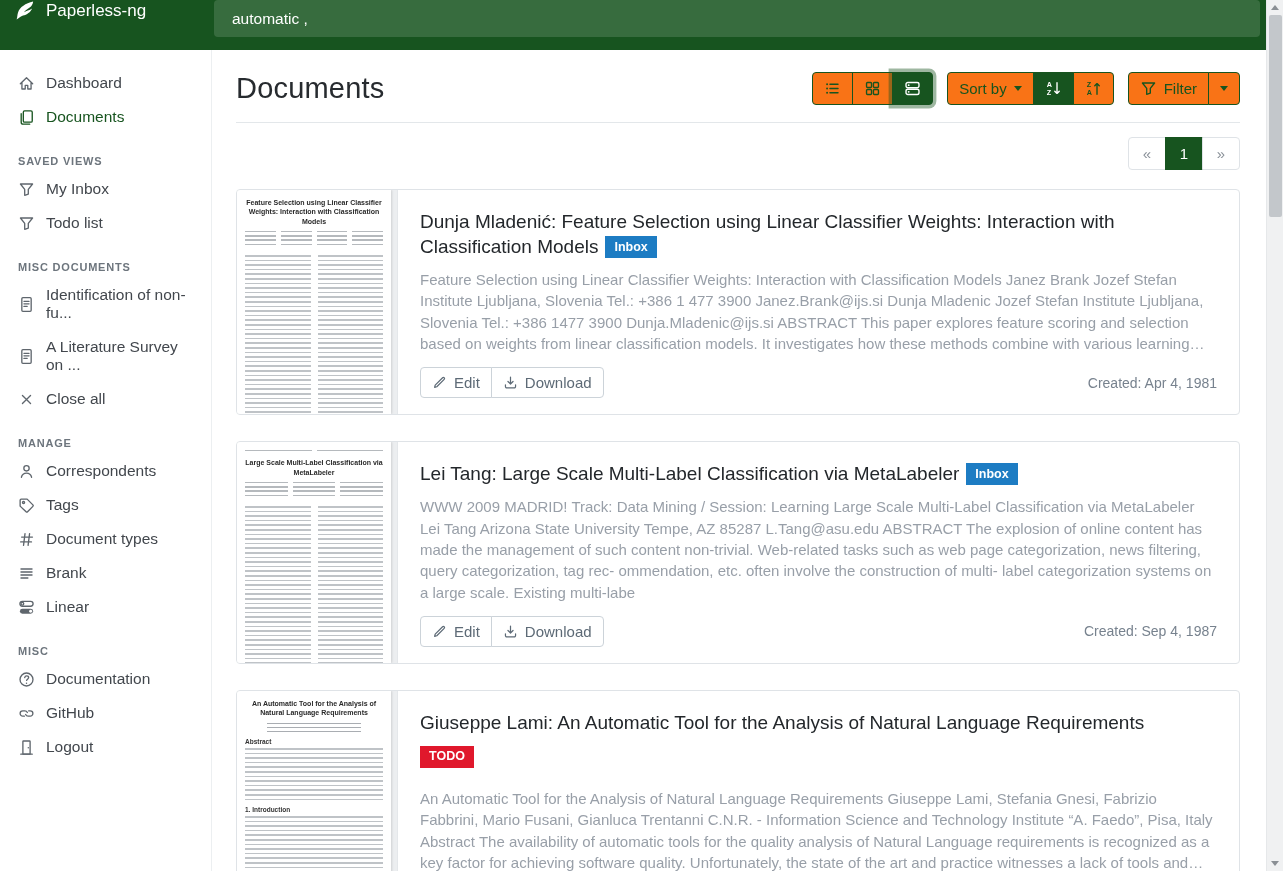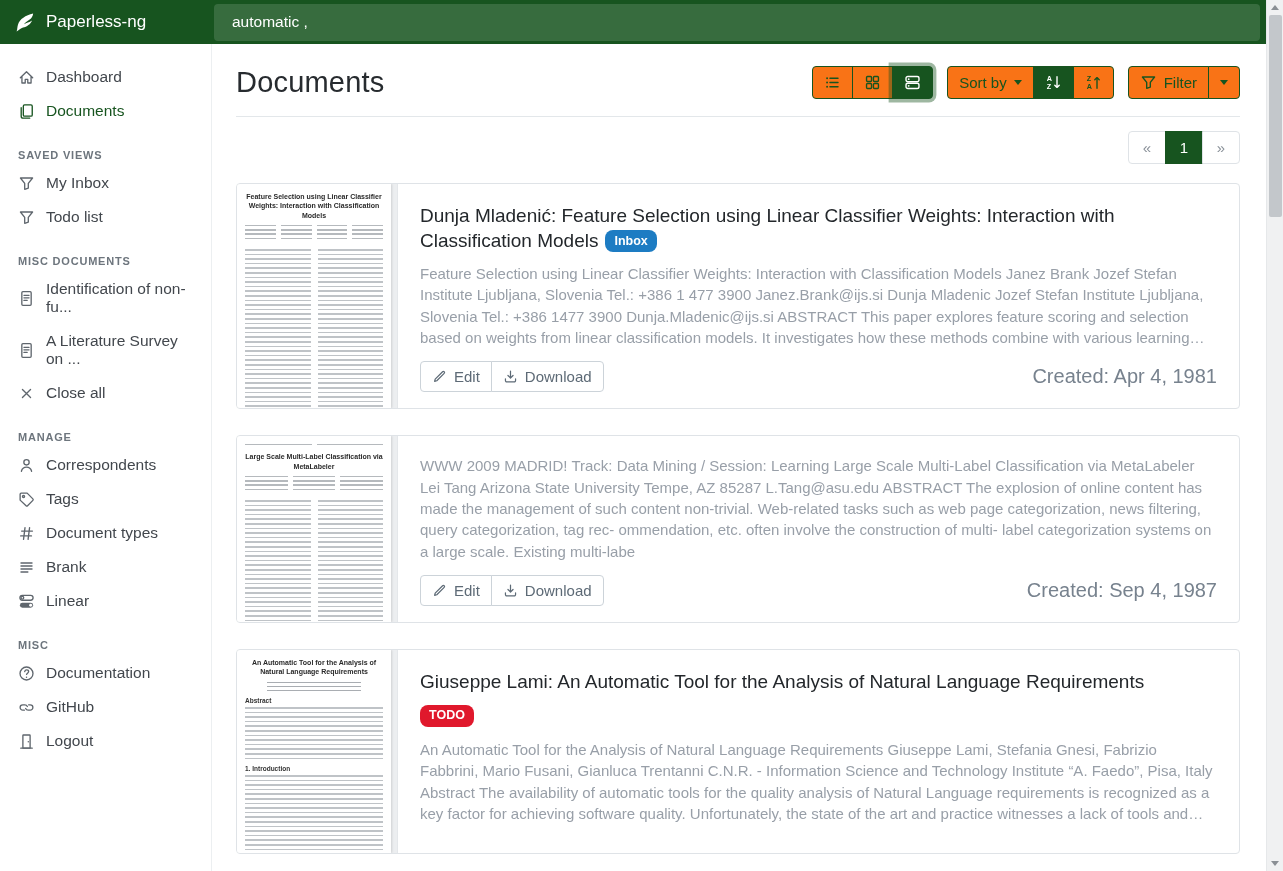--- a/index.html
+++ b/index.html
@@ -5,21 +5,21 @@
   :root{
     --primary:#17541f; --navbar-bg:#17541f; --search-field-bg:rgba(255,255,255,.14);
     --badge-inbox:#1d7cc3; --badge-todo:#e0182c;
   }
   *{box-sizing:border-box;margin:0;padding:0;font-family:"Liberation Sans","DejaVu Sans",sans-serif}
   html,body{width:1283px;height:871px;overflow:hidden;background:#fff}
   body{display:flex}
   .app{width:1266px;display:flex;flex-direction:column;height:871px}
 
   
-  .navbar{height:44px;background:var(--navbar-bg);display:flex;align-items:center;flex-shrink:0}
+  .navbar{height:50px;background:var(--navbar-bg);display:flex;align-items:flex-start;flex-shrink:0}
   .brand{width:212px;flex-shrink:0;display:flex;align-items:center;gap:10px;padding-left:15px;color:#fff;font-size:17px;cursor:pointer}
   .brand svg{width:21px;height:21px;fill:#fff}
   .search-form{flex:1;display:flex;align-items:center;padding:0 6px 0 2px}
   .search-input{width:100%;height:37px;border:none;outline:none;border-radius:4px;background:var(--search-field-bg);color:#fff;font-size:15.5px;padding:0 18px;font-family:inherit}
 
   
   .body-row{flex:1;display:flex;min-height:0}
   .sidebar{width:212px;flex-shrink:0;border-right:1px solid #eceff1;padding-top:16px;overflow:hidden;background:#fff}
   .side-item{display:flex;align-items:center;gap:11px;padding:8px 18px;font-size:15.5px;color:#42474d;cursor:pointer}
   .side-item .icn{width:17px;height:17px;color:#5f666d;flex-shrink:0;display:flex}
@@ -62,35 +62,35 @@
   .p-authors{display:flex;gap:5px;margin-bottom:7px}
   .p-acol{flex:1;height:17px;background:repeating-linear-gradient(#b5b9bd 0 1.4px,transparent 1.4px 4.2px)}
   .p-cols{display:flex;gap:7px}
   .p-col{flex:1;height:158px;background:repeating-linear-gradient(#bfc3c7 0 1.6px,transparent 1.6px 4.6px)}
   .p-head{font-size:6.5px;font-weight:700;color:#333;margin:6px 0 3px}
   .p-wide{height:52px;background:repeating-linear-gradient(#bfc3c7 0 1.6px,transparent 1.6px 4.6px)}
   .p-authorline{height:9px;margin:0 22px 6px;background:repeating-linear-gradient(#a9adb2 0 1.4px,transparent 1.4px 4px)}
 
   .card-body{flex:1;min-width:0;padding:19px 22px 16px;display:flex;flex-direction:column}
   .card-title{font-size:19px;color:#23272b;line-height:1.32;margin-bottom:10px;cursor:pointer}
-  .badge{display:inline-block;font-size:12.5px;font-weight:700;color:#fff;padding:3.5px 9px;border-radius:8px;vertical-align:2.5px;line-height:1.2}
+  .badge{display:inline-block;font-size:12.5px;font-weight:700;color:#fff;padding:3.5px 9px;border-radius:0;vertical-align:2.5px;line-height:1.2}
   .badge.inbox{background:var(--badge-inbox);margin-left:7px}
   .badge.todo{background:var(--badge-todo)}
-  .badge-row{margin:9px 0 1px}
+  .badge-row{margin:9px 0 9px}
   .snippet{font-size:15px;line-height:1.42;color:#989fa8;margin-bottom:13px;overflow:hidden;display:-webkit-box;-webkit-box-orient:vertical}
   .lines-4{-webkit-line-clamp:4}
   .lines-5{-webkit-line-clamp:5}
   .card-foot{margin-top:auto;display:flex;justify-content:space-between;align-items:center}
   .mini-group{display:inline-flex}
   .mini-btn{height:31px;display:inline-flex;align-items:center;gap:7px;padding:8px 11px;background:#fff;
     border:1px solid #ccd3d9;color:#5d6a76;font-size:15px;cursor:pointer;margin-left:-1px;font-family:inherit}
   .mini-btn:first-child{border-radius:4px 0 0 4px;margin-left:0}
   .mini-btn:last-child{border-radius:0 4px 4px 0}
   .mini-btn svg{width:15px;height:15px;stroke:currentColor;fill:none;stroke-width:1.3;stroke-linecap:round;stroke-linejoin:round}
-  .created{font-size:20px;color:#77828e;white-space:nowrap}
+  .created{font-size:14px;color:#77828e;white-space:nowrap}
 
   
   .scrollbar{width:17px;height:871px;background:#f0f1f2;flex-shrink:0;display:flex;flex-direction:column;align-items:center;border-left:1px solid #e6e8ea}
   .sb-arrow{width:17px;height:15px;display:flex;align-items:center;justify-content:center;cursor:pointer}
   .tri-up{width:0;height:0;border-left:4px solid transparent;border-right:4px solid transparent;border-bottom:5px solid #8a8f94}
   .tri-down{width:0;height:0;border-left:4px solid transparent;border-right:4px solid transparent;border-top:5px solid #8a8f94}
   .sb-thumb{width:13px;height:202px;background:#c3c7cb;border-radius:2px;cursor:pointer}
   .sb-track{flex:1}
 </style>
 </head>
@@ -388,20 +388,23 @@
                 <span class="p-acol"></span>
                 <span class="p-acol"></span>
               </div>
             <div class="p-cols">
                 <div class="p-col"></div>
                 <div class="p-col"></div>
               </div>
           </div>
         </div>
         <div class="card-body">
+          <div class="card-title">
+            <span>Lei Tang: Large Scale Multi-Label Classification via MetaLabeler</span><span class="badge inbox">Inbox</span>
+          </div>
           <div class="snippet lines-5">WWW 2009 MADRID! Track: Data Mining / Session: Learning Large Scale Multi-Label Classification via MetaLabeler Lei Tang Arizona State University Tempe, AZ 85287 L.Tang@asu.edu ABSTRACT The explosion of online content has made the management of such content non-trivial. Web-related tasks such as web page categorization, news filtering, query categorization, tag rec- ommendation, etc. often involve the construction of multi- label categorization systems on a large scale. Existing multi-labe</div>
           <div class="card-foot">
             <div class="mini-group">
               <button class="mini-btn">
                 <svg viewBox="0 0 16 16">
                     <path d="M2.8 13.2l.6-2.4 7.9-7.9a1.2 1.2 0 0 1 1.7 1.7l-7.9 7.9-2.3.7z"></path>
                   </svg>
                 <span>Edit</span>
               </button>
               <button class="mini-btn">

